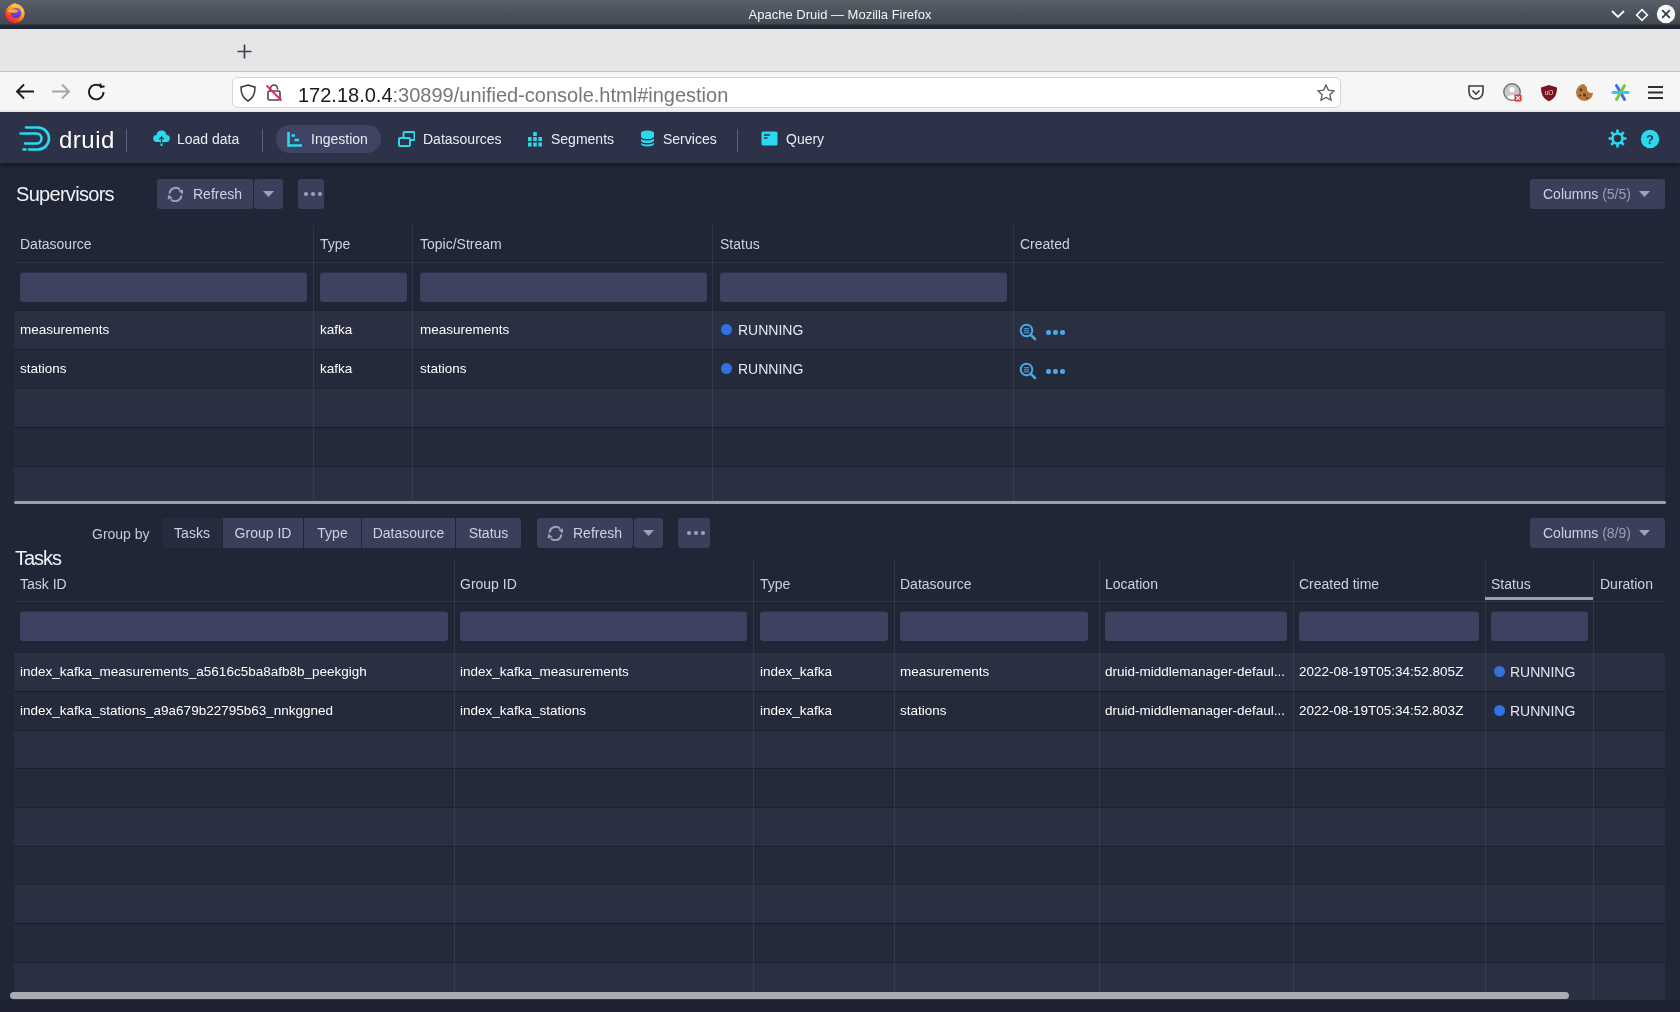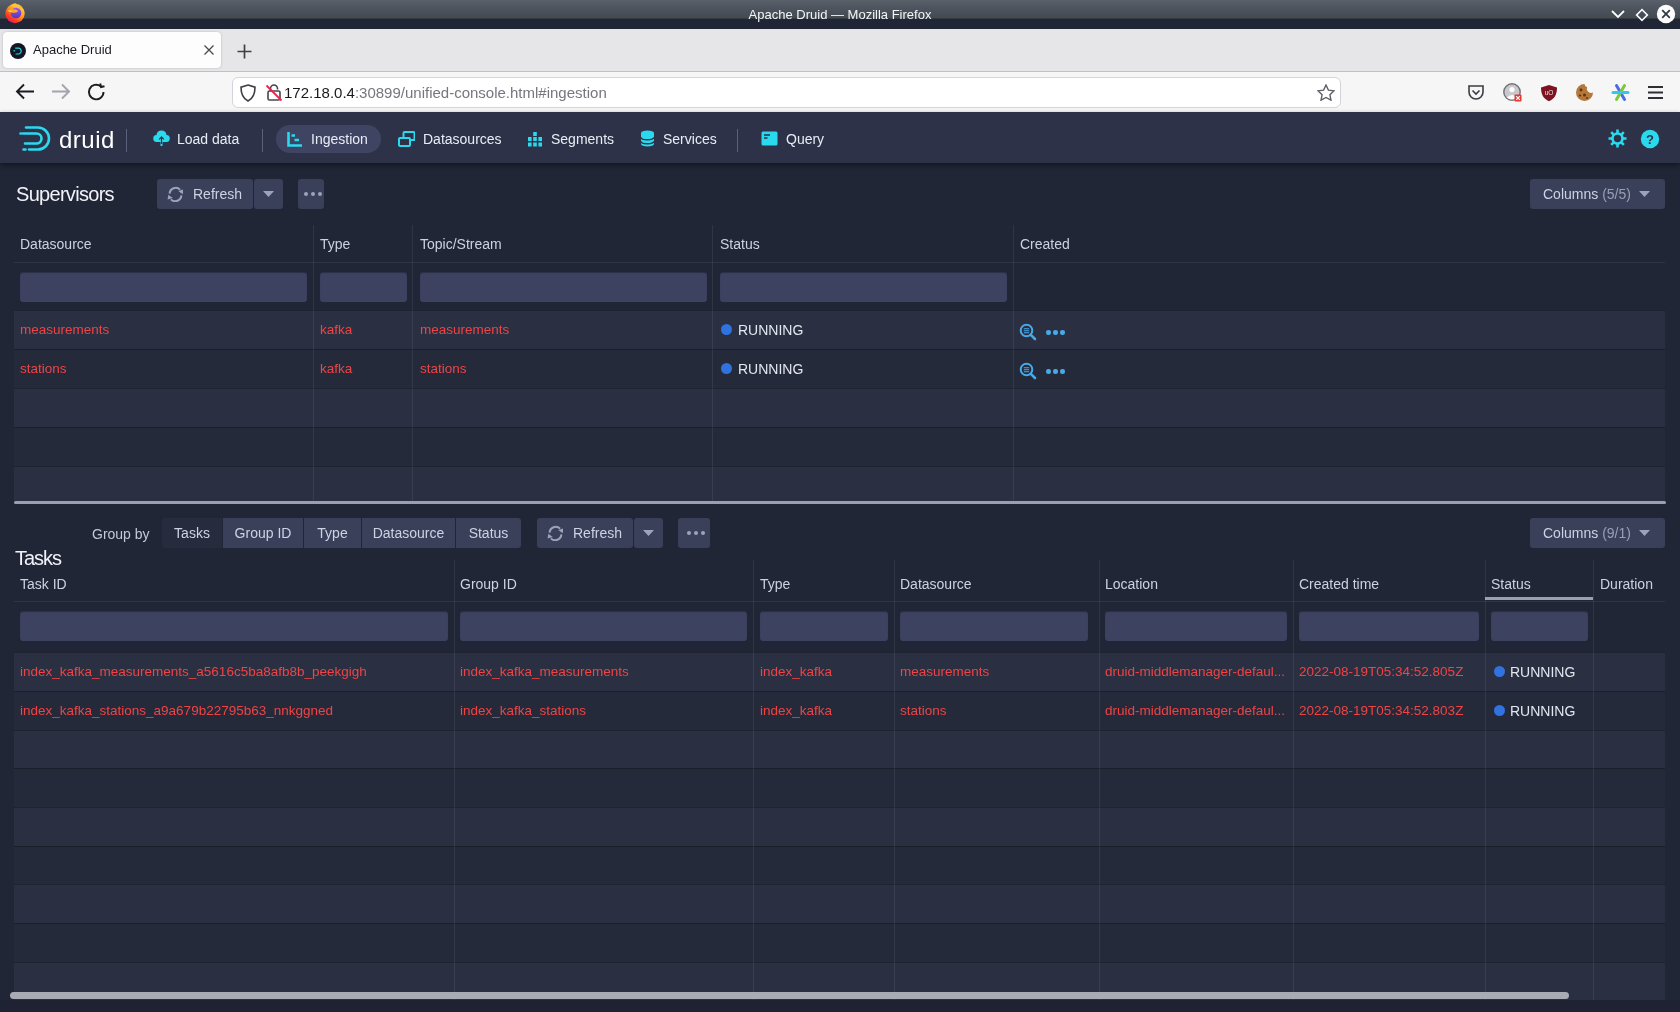--- a/index.html
+++ b/index.html
@@ -1,52 +1,52 @@
 <!DOCTYPE html>
 <html><head>
 <meta charset="utf-8">
 <style>
   * { margin:0; padding:0; box-sizing:border-box; }
   html,body { width:1680px; height:1012px; overflow:hidden; }
   body { font-family:"Liberation Sans", sans-serif; background:#212637; position:relative; }
   .abs { position:absolute; }
 
   
-  #titlebar { left:0; top:0; width:1680px; height:19px;
+  #titlebar { left:0; top:0; width:1680px; height:25px;
     background:linear-gradient(180deg,#59606a 0%, #4c525b 55%, #434a52 100%); border-bottom:1px solid #343b42;text-decoration:underline; }
   #titletext { width:100%; top:7px; text-align:center; font-size:13px; color:#f3f5f6; }
   #tabbar { left:0; top:29px; width:1680px; height:43px; background:#e6e6e9; border-bottom:1px solid #bfbfc7; }
   #tab { left:3px; top:3px; width:218px; height:36px; background:#fdfdfe; border-radius:4px;
     box-shadow:0 0 2px rgba(0,0,0,0.25); }
   #tabtitle { left:30px; top:10px; font-size:13px; color:#1b1b21; }
   #toolbar { left:0; top:72px; width:1680px; height:40px; background:#f6f6f7; }
   #urlbar { left:232px; top:77px; width:1109px; height:31px; background:#ffffff;
     border:1px solid #d4d4da; border-radius:6px; }
-  #urltext { left:284px; top:84px; font-size:15px; color:#19191e; }
+  #urltext { left:298px; top:84px; font-size:20px; color:#19191e; }
   #urltext span { color:#76767e; }
 
   
   #navbar { left:0; top:112px; width:1680px; height:51px; background:#2d3248;
     box-shadow:0 2px 5px rgba(0,0,0,0.45); }
   .navitem { top:131px; font-size:14px; color:#e9edf5; }
   .navsep { top:129px; width:1px; height:23px; background:#5c6178; }
   #pill { left:276px; top:125px; width:105px; height:28px; background:#3f4463; border-radius:14px; }
 
   .sectitle { font-size:20px; color:#f1f3f9; }
   .btn { background:#3a3f5a; border-radius:3px; color:#ccd3e3; font-size:14px; }
   .btndark { background:#262b3d; }
   .dimtxt { color:#99a0b4; }
   .mdots { line-height:0; font-size:0; }
   .bdots { line-height:0; font-size:0; }
   .mdots i { display:inline-block; width:4px; height:4px; border-radius:50%; background:#9ba3b9; margin-right:3px; }
   .mdots i:last-child { margin-right:0; }
   .bdots i { display:inline-block; width:4.5px; height:4.5px; border-radius:50%; background:#47a9e8; margin-right:2.5px; }
 
   .colhead { font-size:14px; color:#ccd2e2; }
-  .cell { font-size:13.5px; color:#ef4444; white-space:nowrap; }
+  .cell { font-size:13.5px; color:#ffffff; white-space:nowrap; }
   .vline { width:1px; background:rgba(255,255,255,0.07); }
   .hline { height:1px; background:rgba(255,255,255,0.07); }
   .rowlight { background:#2a2f42; border-top:1px solid rgba(0,0,0,0.26); }
   .rowdark  { background:#252a3b; border-top:1px solid rgba(0,0,0,0.26); }
   .finput { background:#3c4260; border-radius:3px; height:30px;
     box-shadow:inset 0 1px 1px rgba(0,0,0,0.3); }
   .dot { width:11px; height:11px; border-radius:50%; background:#2f72e0; }
   .runtxt { font-size:14px; color:#e3e7f0; }
 </style>
 </head>
@@ -82,32 +82,20 @@
   <svg class="abs" style="left:1634px;top:7px" width="16" height="16" viewBox="0 0 16 16">
     <rect x="4.2" y="4.2" width="7.6" height="7.6" fill="none" stroke="#fbfbfc" stroke-width="1.6" transform="rotate(45 8 8)"></rect>
   </svg>
   <svg class="abs" style="left:1656px;top:4px" width="20" height="20" viewBox="0 0 20 20">
     <circle cx="10" cy="10" r="9.2" fill="#fbfbfc"></circle>
     <path d="M6.2 6.2 L13.8 13.8 M13.8 6.2 L6.2 13.8" stroke="#31373c" stroke-width="1.7"></path>
   </svg>
 </div>
 
 <div class="abs" id="tabbar">
-  <div class="abs" id="tab">
-
-    <svg class="abs" style="left:7px;top:11px" width="16" height="16" viewBox="0 0 16 16">
-      <circle cx="8" cy="8" r="8" fill="#131722"></circle>
-      <path d="M5.2 5.2 H9 A3 3 0 0 1 9 11 H5.6" fill="none" stroke="#2ad6e8" stroke-width="1.2"></path>
-      <path d="M3.4 7.8 H5.2" stroke="#2ad6e8" stroke-width="1.2"></path>
-    </svg>
-    <div class="abs" id="tabtitle">Apache Druid</div>
-    <svg class="abs" style="left:199px;top:11px" width="14" height="14" viewBox="0 0 14 14">
-      <path d="M2.5 2.5 L11.5 11.5 M11.5 2.5 L2.5 11.5" stroke="#47474e" stroke-width="1.3"></path>
-    </svg>
-  </div>
   <svg class="abs" style="left:237px;top:15px" width="15" height="15" viewBox="0 0 15 15">
     <path d="M7.5 0.5 V14.5 M0.5 7.5 H14.5" stroke="#404046" stroke-width="1.7"></path>
   </svg>
 </div>
 
 <div class="abs" id="toolbar">
 
   <svg class="abs" style="left:15px;top:11px" width="20" height="17" viewBox="0 0 20 17">
     <path d="M9 1.5 L2 8.5 L9 15.5 M2.5 8.5 H19" fill="none" stroke="#1b1b20" stroke-width="1.9"></path>
   </svg>
@@ -338,21 +326,21 @@
 </svg>
 <div class="abs" style="left:573px;top:525px;font-size:14px;color:#ccd3e3">Refresh</div>
 <div class="abs btn" style="left:634px;top:518px;width:29px;height:30px"></div>
 <svg class="abs" style="left:642px;top:529px" width="13" height="8" viewBox="0 0 13 8">
   <path d="M1 1 L6.5 7 L12 1 Z" fill="#9ba3b9"></path>
 </svg>
 <div class="abs btn" style="left:678px;top:518px;width:32px;height:30px"></div>
 <div class="abs mdots" style="left:687px;top:531px"><i></i><i></i><i></i></div>
 
 <div class="abs btn" style="left:1530px;top:518px;width:135px;height:30px"></div>
-<div class="abs" style="left:1543px;top:525px;font-size:14px;color:#ccd3e3">Columns <span class="dimtxt">(9/1)</span></div>
+<div class="abs" style="left:1543px;top:525px;font-size:14px;color:#ccd3e3">Columns <span class="dimtxt">(8/9)</span></div>
 <svg class="abs" style="left:1638px;top:529px" width="13" height="8" viewBox="0 0 13 8">
   <path d="M1 1 L6.5 7 L12 1 Z" fill="#9ba3b9"></path>
 </svg>
 
 <div class="abs colhead" style="left:20px;top:576px">Task ID</div>
 <div class="abs colhead" style="left:460px;top:576px">Group ID</div>
 <div class="abs colhead" style="left:760px;top:576px">Type</div>
 <div class="abs colhead" style="left:900px;top:576px">Datasource</div>
 <div class="abs colhead" style="left:1105px;top:576px">Location</div>
 <div class="abs colhead" style="left:1299px;top:576px">Created time</div>

